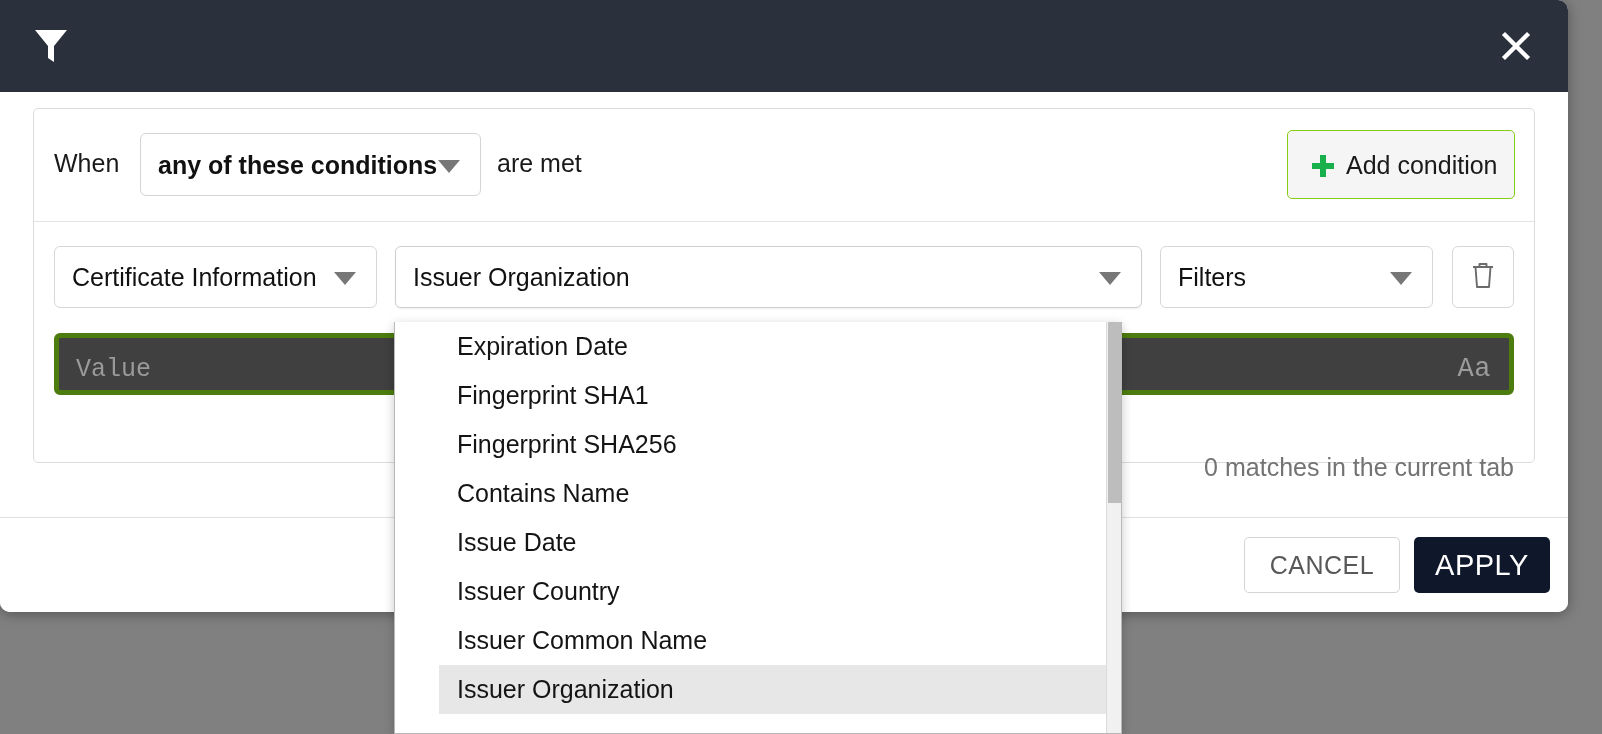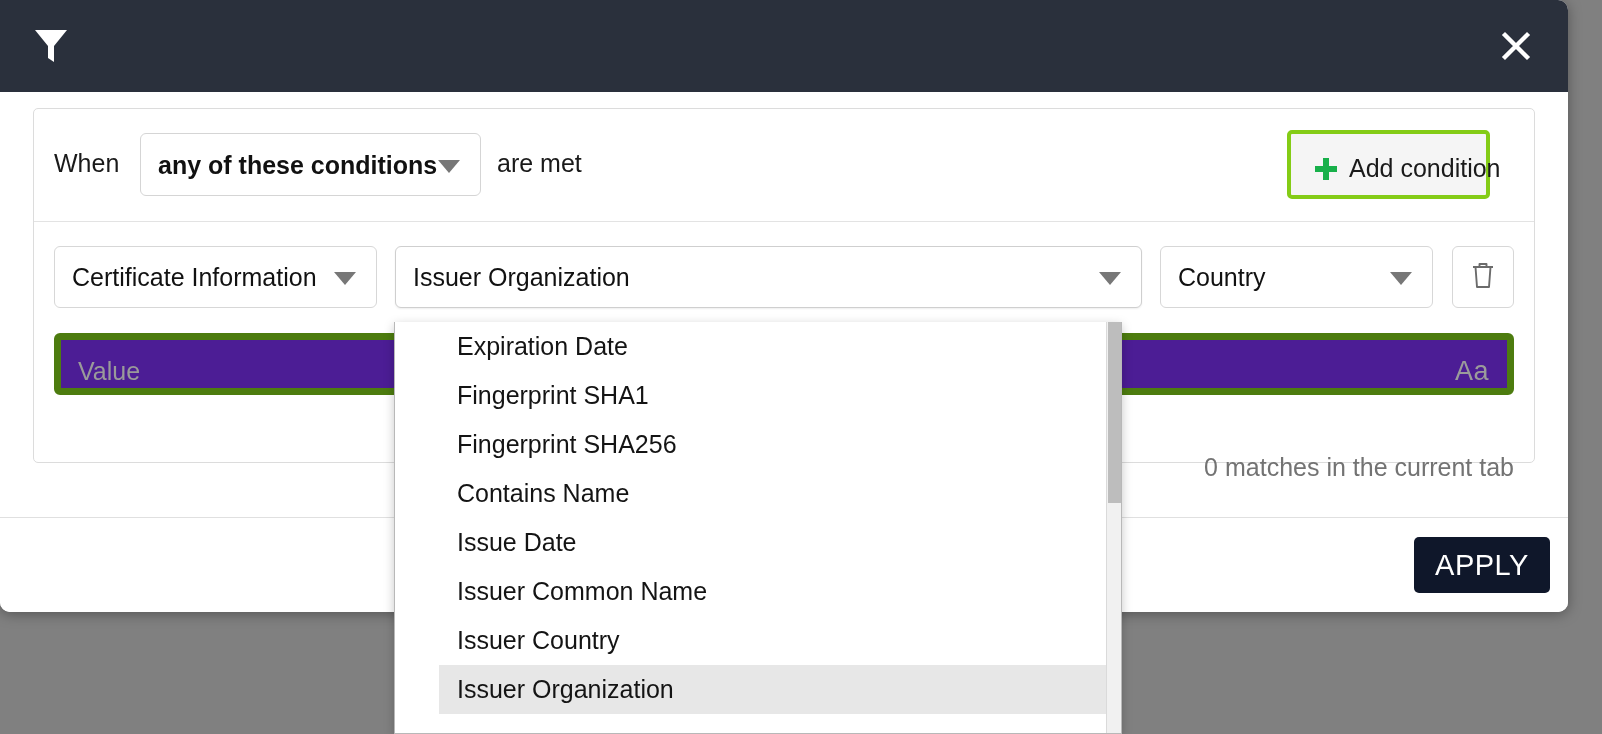--- a/index.html
+++ b/index.html
@@ -114,23 +114,23 @@
   }
   #match-type-select .caret { right: 20px; top: 26px; }
   #are-met-label {
     position: absolute;
     left: 463px; top: 40px;
     font-size: 25px; color: #1a1a1a;
   }
   #add-condition-btn {
     position: absolute;
     left: 1253px; top: 21px;
-    width: 203px; height: 69px;
+    width: 228px; height: 69px;
     background: #f5f5f5;
-    border: 4px solid #84cc16;
+    border: 1px solid #84cc16;
     border-radius: 5px;
     cursor: pointer;
   }
   .plus-icon {
     position: absolute;
     left: 24px; top: 24px;
     width: 22px; height: 22px;
   }
   .plus-icon:before, .plus-icon:after {
     content: ""; position: absolute; background: #18b04a;
@@ -181,24 +181,25 @@
   #delete-btn {
     left: 1418px; top: 23px; width: 62px;
     cursor: pointer;
     display: flex; align-items: center; justify-content: center;
   }
 
   #value-input {
     position: absolute;
     left: 20px; top: 110px;
     width: 1460px; height: 62px;
-    border: 7px solid #4d7c0f;
+    border: 5px solid #4d7c0f;
     border-radius: 6px;
-    background: #4c1d95;
+    background: #404040;
     cursor: text;
+    font-family: Liberation Mono, monospace;
   }
   #value-placeholder {
     position: absolute;
     left: 17px; top: 17px;
     font-size: 25px; color: #9a9a9a;
   }
   #case-toggle {
     position: absolute;
     right: 18px; top: 16px;
     font-size: 27px; color: #9b9b9b;
@@ -335,21 +336,21 @@
           <span class="sel-label">Certificate Information</span>
           <span class="caret"></span>
         </div>
 
         <div id="field-select" class="ctrl">
           <span class="sel-label">Issuer Organization</span>
           <span class="caret"></span>
         </div>
 
         <div id="operator-select" class="ctrl">
-          <span class="sel-label">Country</span>
+          <span class="sel-label">Filters</span>
           <span class="caret"></span>
         </div>
 
         <div id="delete-btn" class="ctrl">
           <span>
             <svg width="26" height="30" viewBox="0 0 26 30">
               <path d="M3 7 H23 M9.5 7 V4 H16.5 V7 M5.5 7 L7 27 H19 L20.5 7" stroke="#6b6b6b" stroke-width="1.9" fill="none" stroke-linejoin="round"></path>
             </svg>
           </span>
         </div>
@@ -359,32 +360,33 @@
           <span id="case-toggle">Aa</span>
         </div>
 
         <div id="matches-text">0 matches in the current tab</div>
       </div>
 
     </div>
   </div>
 
   <div id="footer">
+    <div id="cancel-btn">CANCEL</div>
     <div id="apply-btn">APPLY</div>
   </div>
 
 </div>
 
 <div id="field-dropdown">
   <div id="dd-items">
       <div class="dd-item">Expiration Date</div>
       <div class="dd-item">Fingerprint SHA1</div>
       <div class="dd-item">Fingerprint SHA256</div>
       <div class="dd-item">Contains Name</div>
       <div class="dd-item">Issue Date</div>
+      <div class="dd-item">Issuer Country</div>
       <div class="dd-item">Issuer Common Name</div>
-      <div class="dd-item">Issuer Country</div>
       <div class="dd-item selected">Issuer Organization</div>
     </div>
   <div id="dd-scroll-track">
     <div id="dd-scroll-thumb"></div>
   </div>
 </div>
 
 </body></html>

